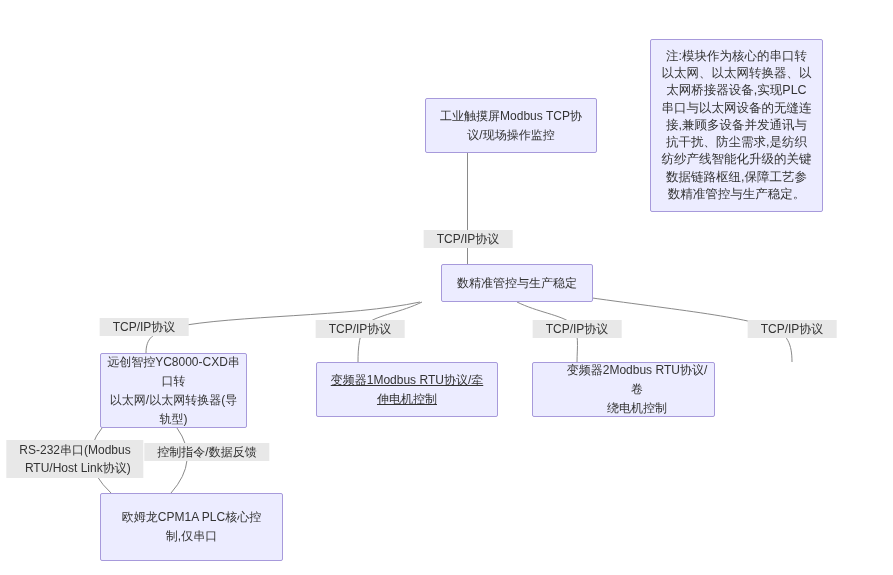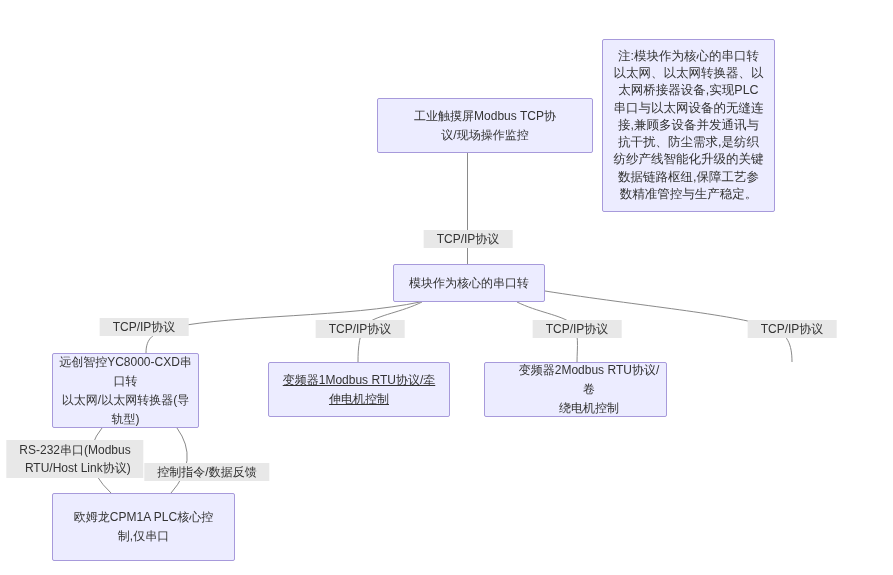--- a/index.html
+++ b/index.html
@@ -9,20 +9,21 @@
   .node{
     position:absolute;box-sizing:border-box;
     background:var(--node-fill,#ECECFF);
     border:1px solid var(--node-border,#A79ADB);
     border-radius:2px;
     color:var(--text-color,#333);
     font-size:12px;line-height:19px;
     display:flex;align-items:center;justify-content:center;
     text-align:center;white-space:pre-line;
     padding:4px 6px;
+    margin-left:48px;
   }
   .note{
     line-height:17.3px;font-size:12.5px;
     padding:6px 8px;
   }
   .edge-label{
     position:absolute;transform:translate(-50%,-50%);
     background:var(--label-bg,#e8e8e8);
     color:var(--text-color,#333);
     font-size:12px;line-height:16px;
@@ -48,24 +49,24 @@
   <div class="node note" style="left:602px;top:39px;width:173px;height:173px;">注:模块作为核心的串口转
 以太网、以太网转换器、以
 太网桥接器设备,实现PLC
 串口与以太网设备的无缝连
 接,兼顾多设备并发通讯与
 抗干扰、防尘需求,是纺织
 纺纱产线智能化升级的关键
 数据链路枢纽,保障工艺参
 数精准管控与生产稳定。</div>
 
-  <div class="node" style="left:377px;top:98px;width:216px;height:55px;">工业触摸屏Modbus TCP协
+  <div class="node" style="left:377px;top:98px;width:172px;height:55px;">工业触摸屏Modbus TCP协
 议/现场操作监控</div>
 
-  <div class="node" style="left:393px;top:264px;width:152px;height:38px;">模块作为核心的串口转</div>
+  <div class="node" style="left:393px;top:264px;width:152px;height:38px;">数精准管控与生产稳定</div>
 
   <div class="node" style="left:52px;top:353px;width:147px;height:75px;">远创智控YC8000-CXD串口转
 以太网/以太网转换器(导
 轨型)</div>
 
   <div class="node" style="left:268px;top:362px;width:182px;height:55px;text-decoration:underline;">变频器1Modbus RTU协议/牵
 伸电机控制</div>
 
   <div class="node" style="left:484px;top:362px;width:183px;height:55px;padding-left:33px;">变频器2Modbus RTU协议/卷
 绕电机控制</div>
@@ -80,15 +81,15 @@
 
   <div class="edge-label" style="left:360px;top:329px;">TCP/IP协议</div>
 
   <div class="edge-label" style="left:577px;top:329px;">TCP/IP协议</div>
 
   <div class="edge-label" style="left:792px;top:329px;">TCP/IP协议</div>
 
   <div class="edge-label rs232" style="left:75px;top:459px;">RS-232串口(Modbus
 RTU/Host Link协议)</div>
 
-  <div class="edge-label" style="left:207px;top:472px;">控制指令/数据反馈</div>
+  <div class="edge-label" style="left:207px;top:452px;">控制指令/数据反馈</div>
 
 </div>
 
 </body></html>

